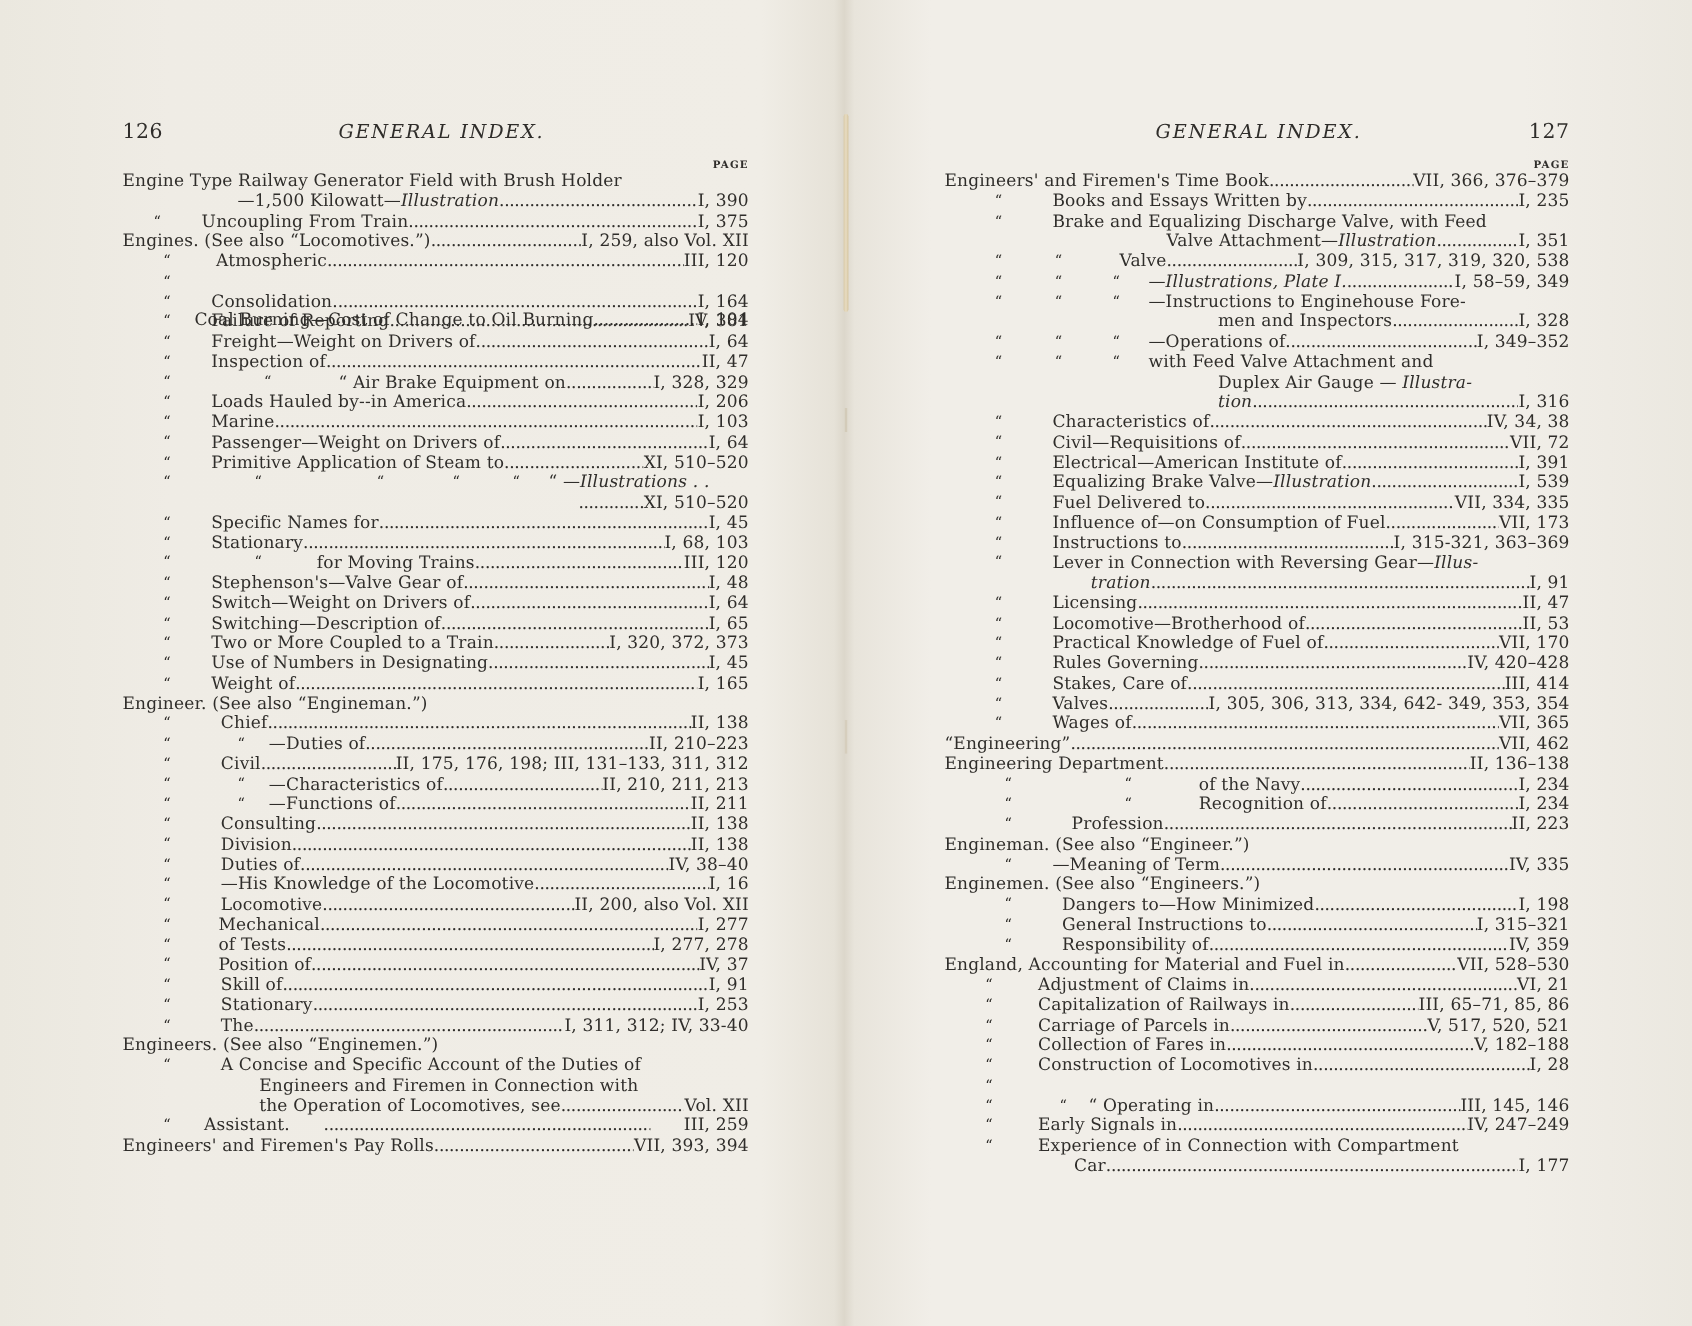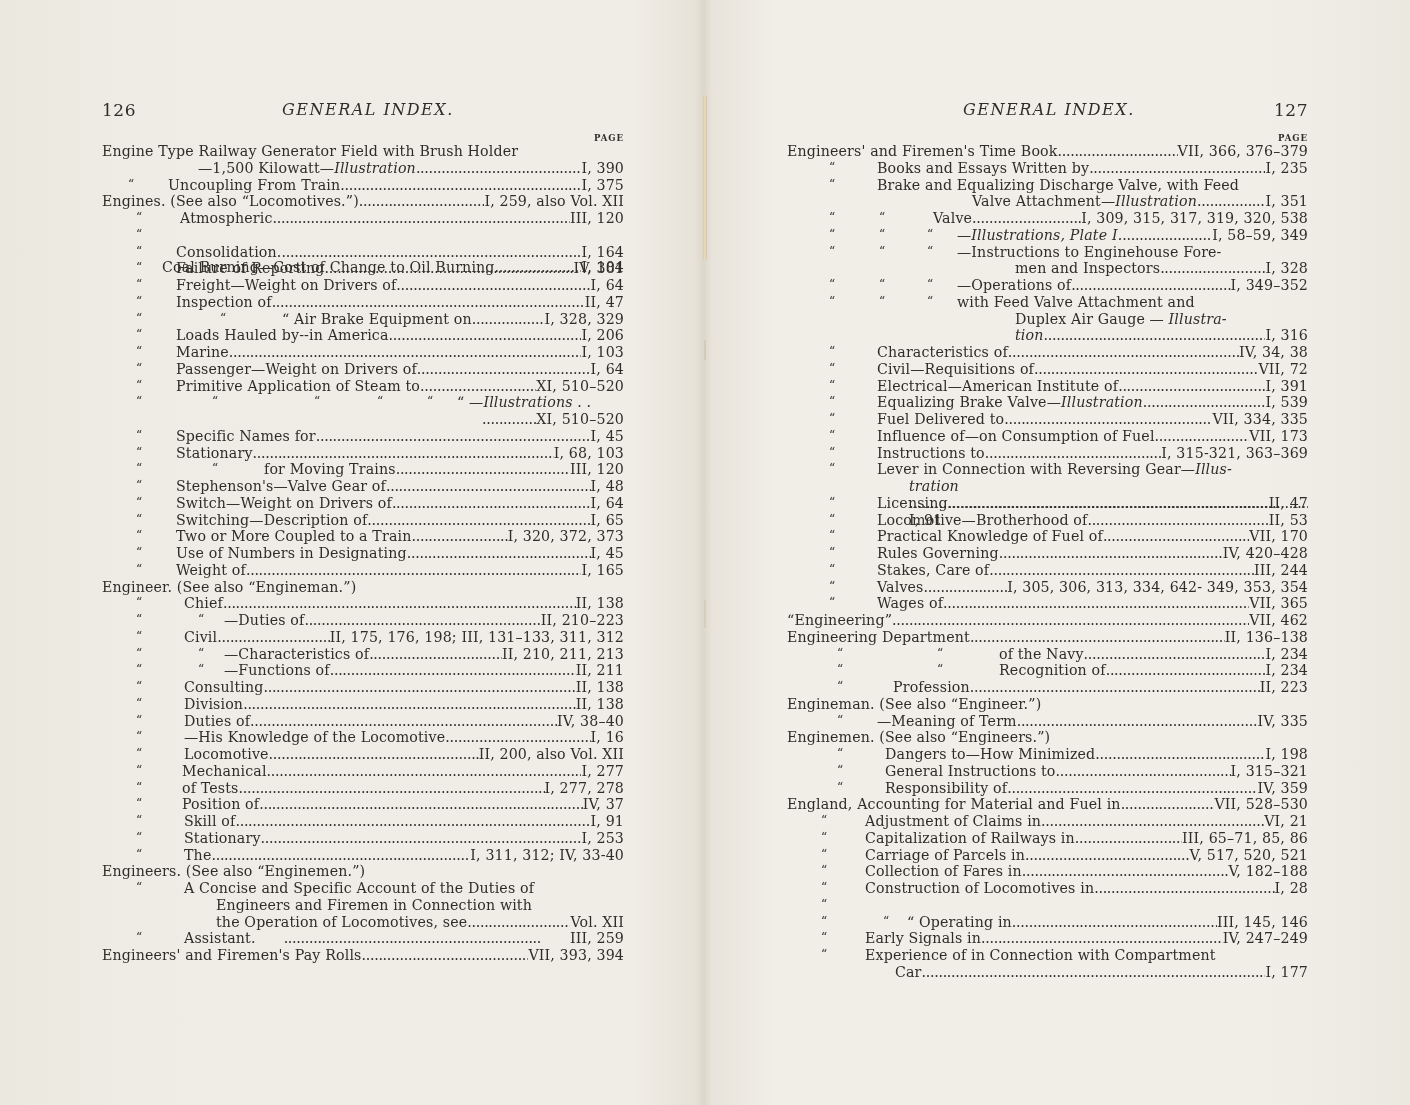--- a/index.html
+++ b/index.html
@@ -426,21 +426,21 @@
         </div>
         <div class="line">
           <div class="txt" style="left: 114px;">
             <span class="label"><span>the Operation of Locomotives, see</span></span>
             <span class="leader"></span>
             <span class="ref">Vol. XII</span>
           </div>
         </div>
         <div class="line">
           <span class="ditto" style="left: 34px;">“</span>
-          <div class="txt" style="left: 82px; gap: 28px;">
+          <div class="txt" style="left: 68px; gap: 28px;">
             <span class="label"><span>Assistant.</span></span>
             <span class="leader"></span>
             <span class="ref">III, 259</span>
           </div>
         </div>
         <div class="line">
           <div class="txt" style="left: 0px;">
             <span class="label"><span>Engineers' and Firemen's Pay Rolls</span></span>
             <span class="leader"></span>
             <span class="ref">VII, 393, 394</span>
@@ -614,21 +614,21 @@
         </div>
         <div class="line">
           <span class="ditto" style="left: 42px;">“</span>
           <div class="txt noleader" style="left: 90px; gap: 44px;">
             <span class="label"><span>Lever in Connection with Reversing Gear—</span><i>Illus-</i></span>
             <span class="leader"></span>
             <span class="ref"></span>
           </div>
         </div>
         <div class="line">
-          <div class="txt" style="left: 122px; flex-direction: column;">
+          <div class="txt" style="left: 122px;">
             <span class="label"><span></span><i>tration</i></span>
             <span class="leader"></span>
             <span class="ref">I,  91</span>
           </div>
         </div>
         <div class="line">
           <span class="ditto" style="left: 42px;">“</span>
           <div class="txt" style="left: 90px;">
             <span class="label"><span>Licensing</span></span>
             <span class="leader"></span>
@@ -657,21 +657,21 @@
             <span class="label"><span>Rules Governing</span></span>
             <span class="leader"></span>
             <span class="ref">IV, 420–428</span>
           </div>
         </div>
         <div class="line">
           <span class="ditto" style="left: 42px;">“</span>
           <div class="txt" style="left: 90px;">
             <span class="label"><span>Stakes, Care of</span></span>
             <span class="leader"></span>
-            <span class="ref">III, 244</span>
+            <span class="ref">III, 414</span>
           </div>
         </div>
         <div class="line">
           <span class="ditto" style="left: 42px;">“</span>
           <div class="txt" style="left: 90px;">
             <span class="label"><span>Valves</span></span>
             <span class="leader"></span>
             <span class="ref">I, 305, 306, 313, 334, 642- 349, 353, 354</span>
           </div>
         </div>

